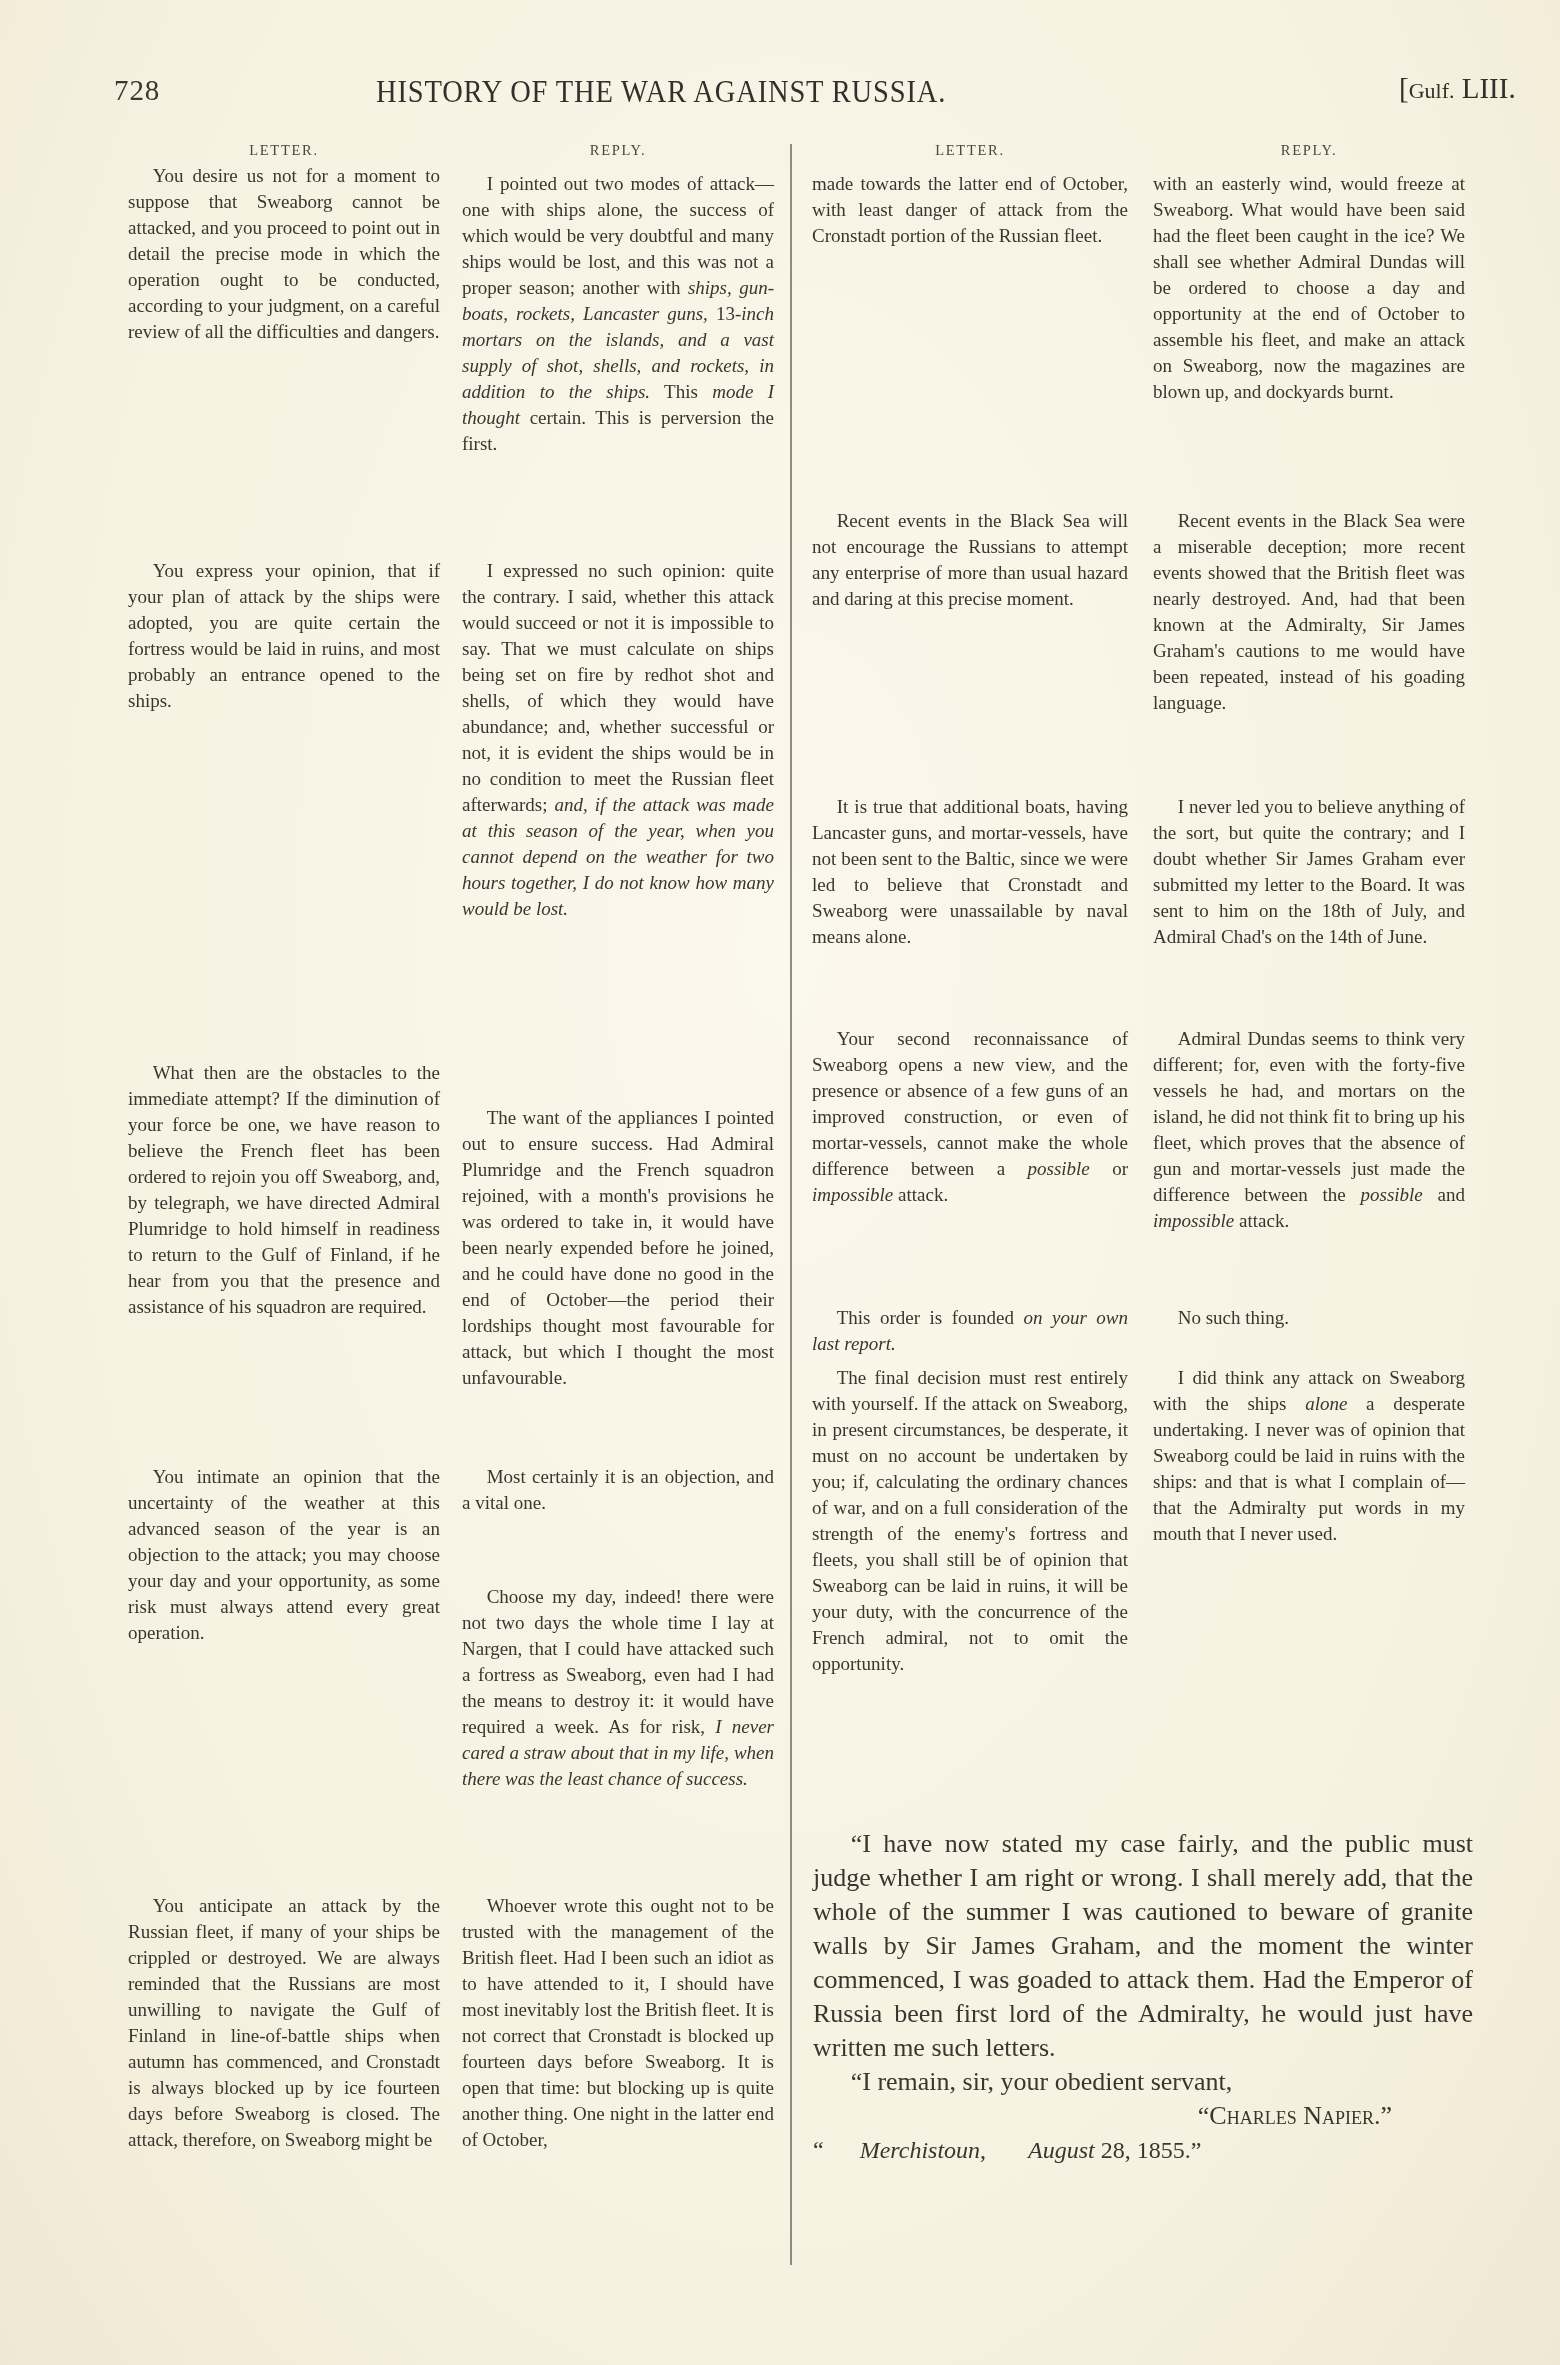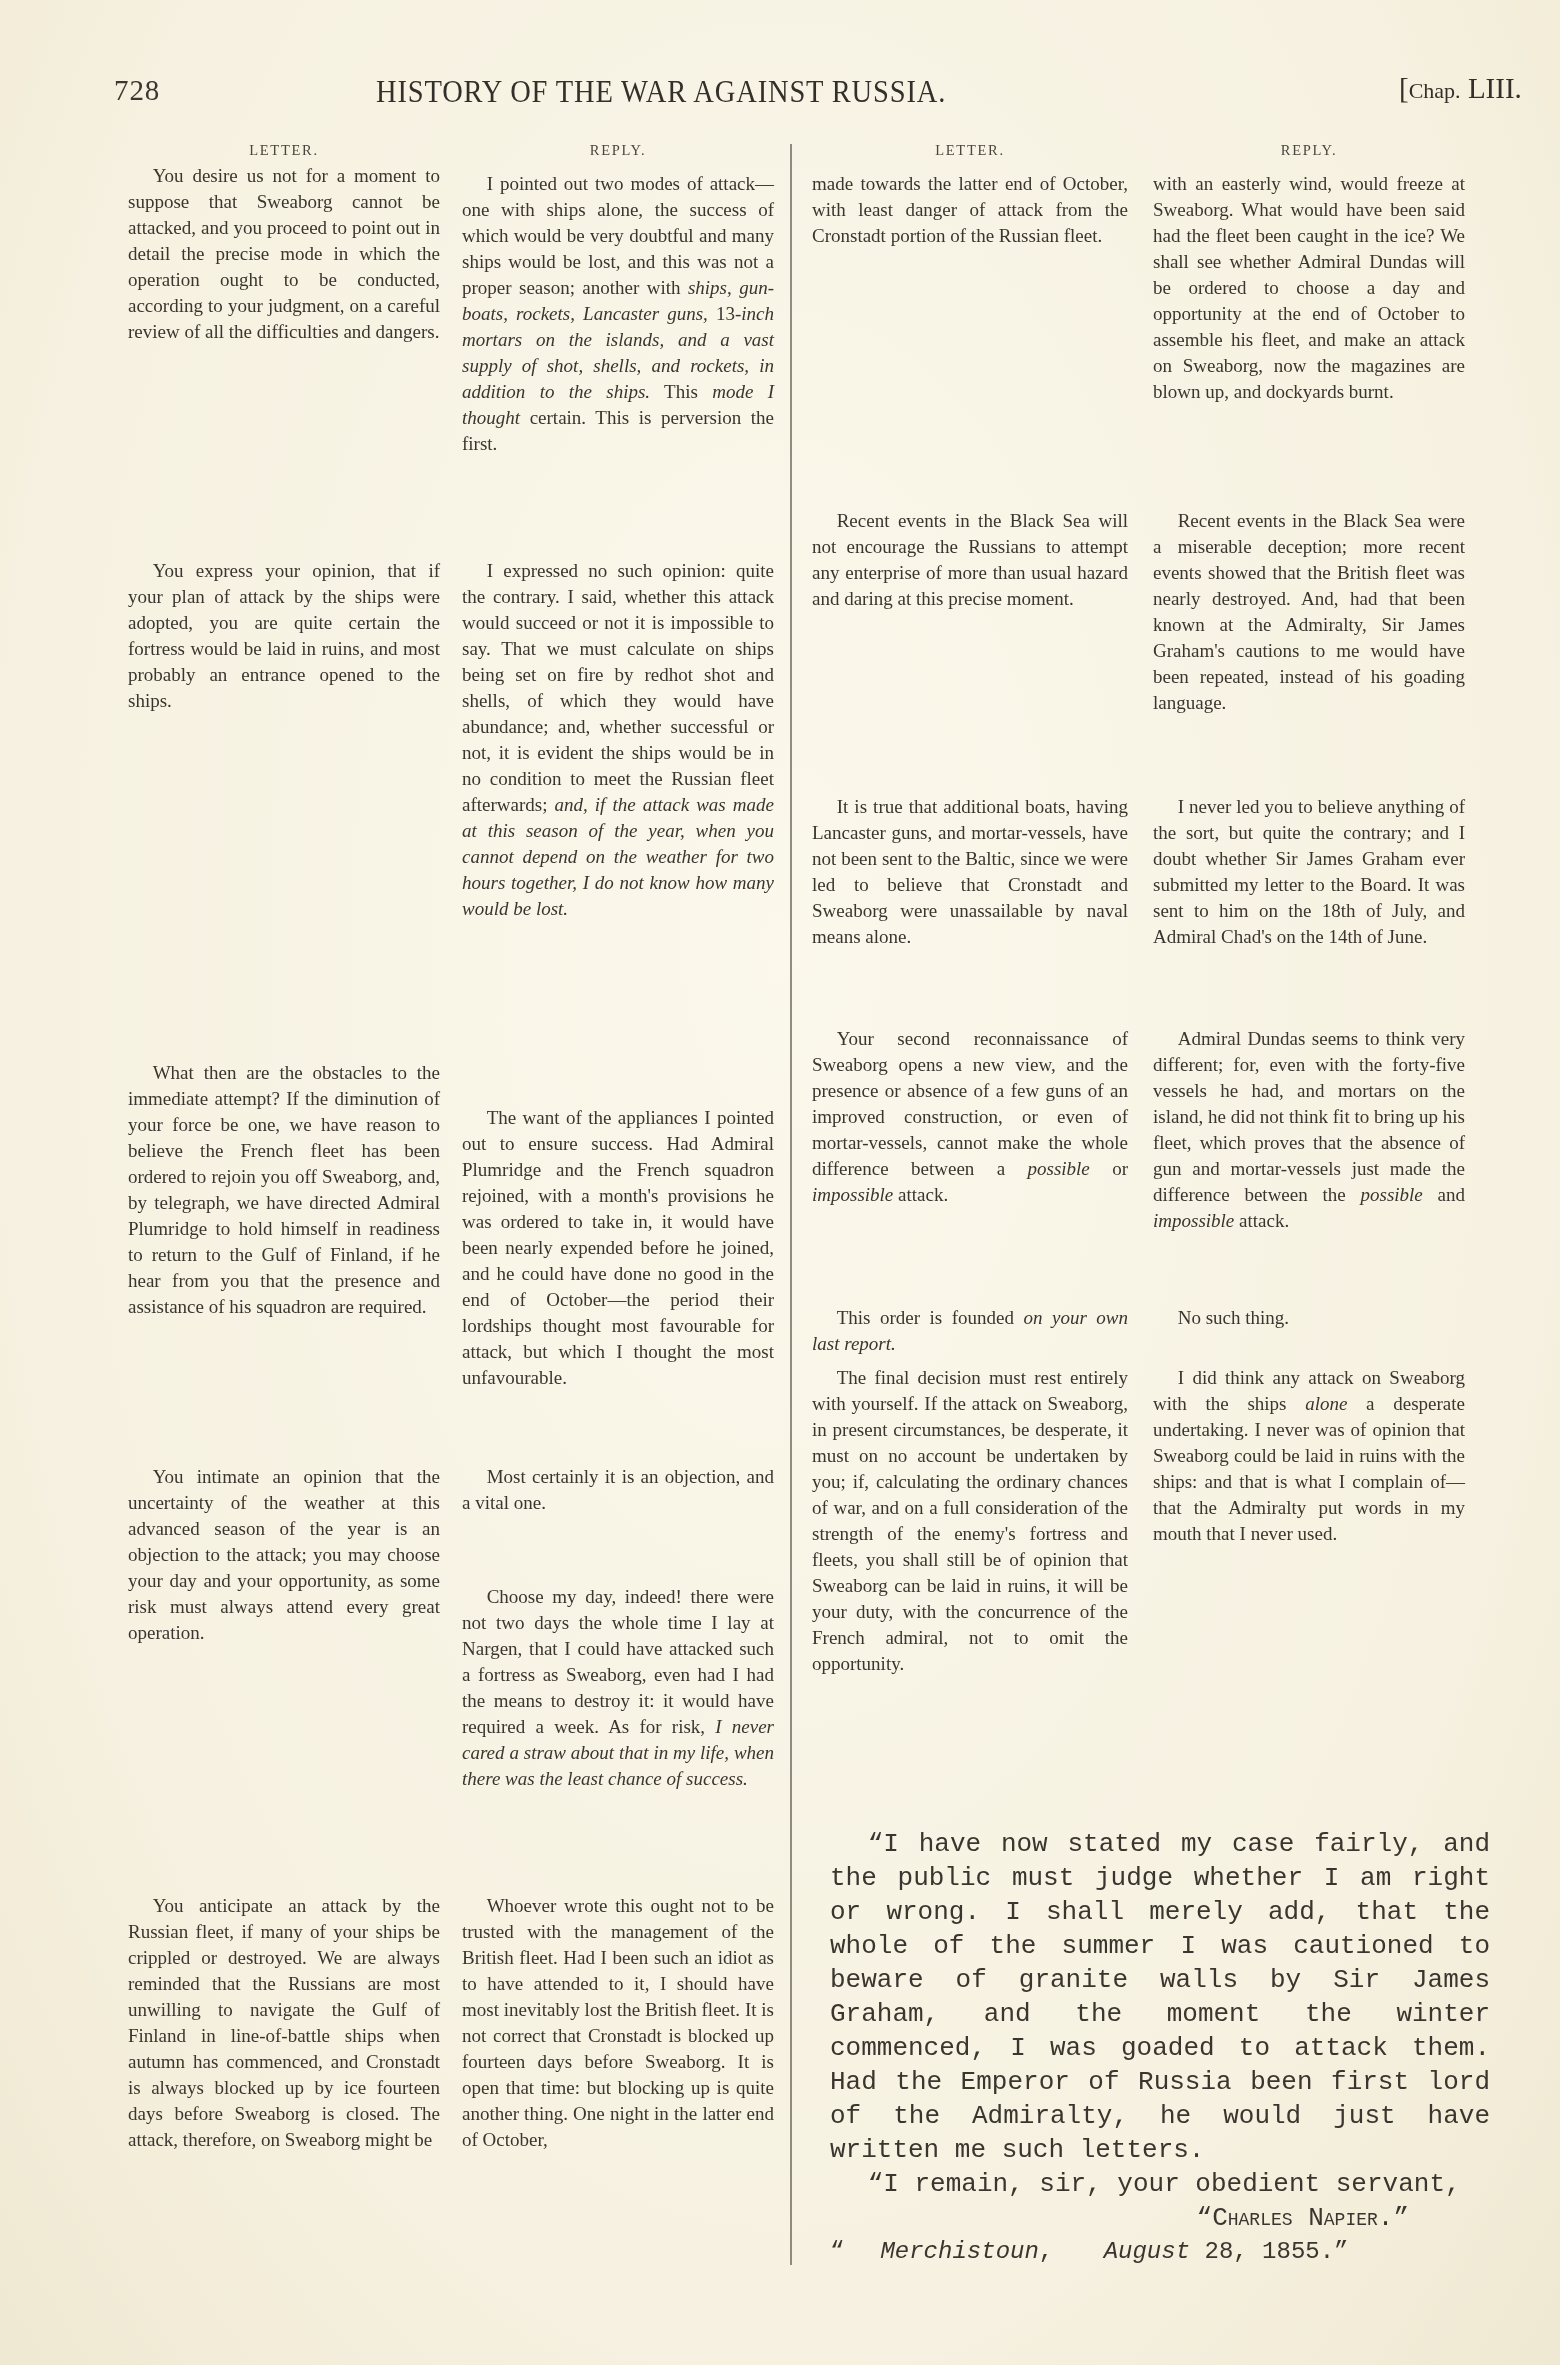--- a/index.html
+++ b/index.html
@@ -31,36 +31,36 @@
     text-align-last:left; hyphens:manual; color:#3a362f;
     font-family:"Liberation Serif", serif; }
   .block p { margin:0; text-indent:1.3em; }
   .block .noindent { text-indent:0; }
   .block em { font-style:italic; }
   .lc1 { left:128px; width:312px; }
   .rc1 { left:462px; width:312px; }
   .lc2 { left:812px; width:316px; }
   .rc2 { left:1153px; width:312px; }
 
-  .closing { position:absolute; left:818px; width:660px; font-size:26px; line-height:34px;
-    text-align:justify; font-family:Liberation Mono, monospace; color:#3a362f;padding-left:12px; }
+  .closing { position:absolute; left:801px; width:660px; font-size:26px; line-height:34px;
+    text-align:justify; font-family:Liberation Serif, serif; color:#3a362f;padding-left:12px; }
   .closing p { margin:0; text-indent:1.45em; }
   .closing .sign { text-align:right; padding-right:81px; text-indent:0; font-variant:small-caps; }
   .closing .dateline { text-indent:0; font-size:24px; }
   .closing em { font-style:italic;margin-left:36px; }
 </style>
 </head>
 <body>
 
 <div class="page-bg"></div>
 
 <div class="header">
   <span class="page-number">728</span>
   <span class="running-title">HISTORY OF THE WAR AGAINST RUSSIA.</span>
-  <span class="chapter-ref"><span>[</span><span class="sc">Chap.</span> <span>LIII.</span></span>
+  <span class="chapter-ref"><span>[</span><span class="sc">Gulf.</span> <span>LIII.</span></span>
 </div>
 
 <div class="col-head" style="left:128px;width:312px;">LETTER.</div>
 <div class="col-head" style="left:462px;width:312px;">REPLY.</div>
 <div class="col-head" style="left:812px;width:316px;">LETTER.</div>
 <div class="col-head" style="left:1153px;width:312px;">REPLY.</div>
 
 <div class="divider"></div>
 
 <div class="block lc1" style="top:163px;">

